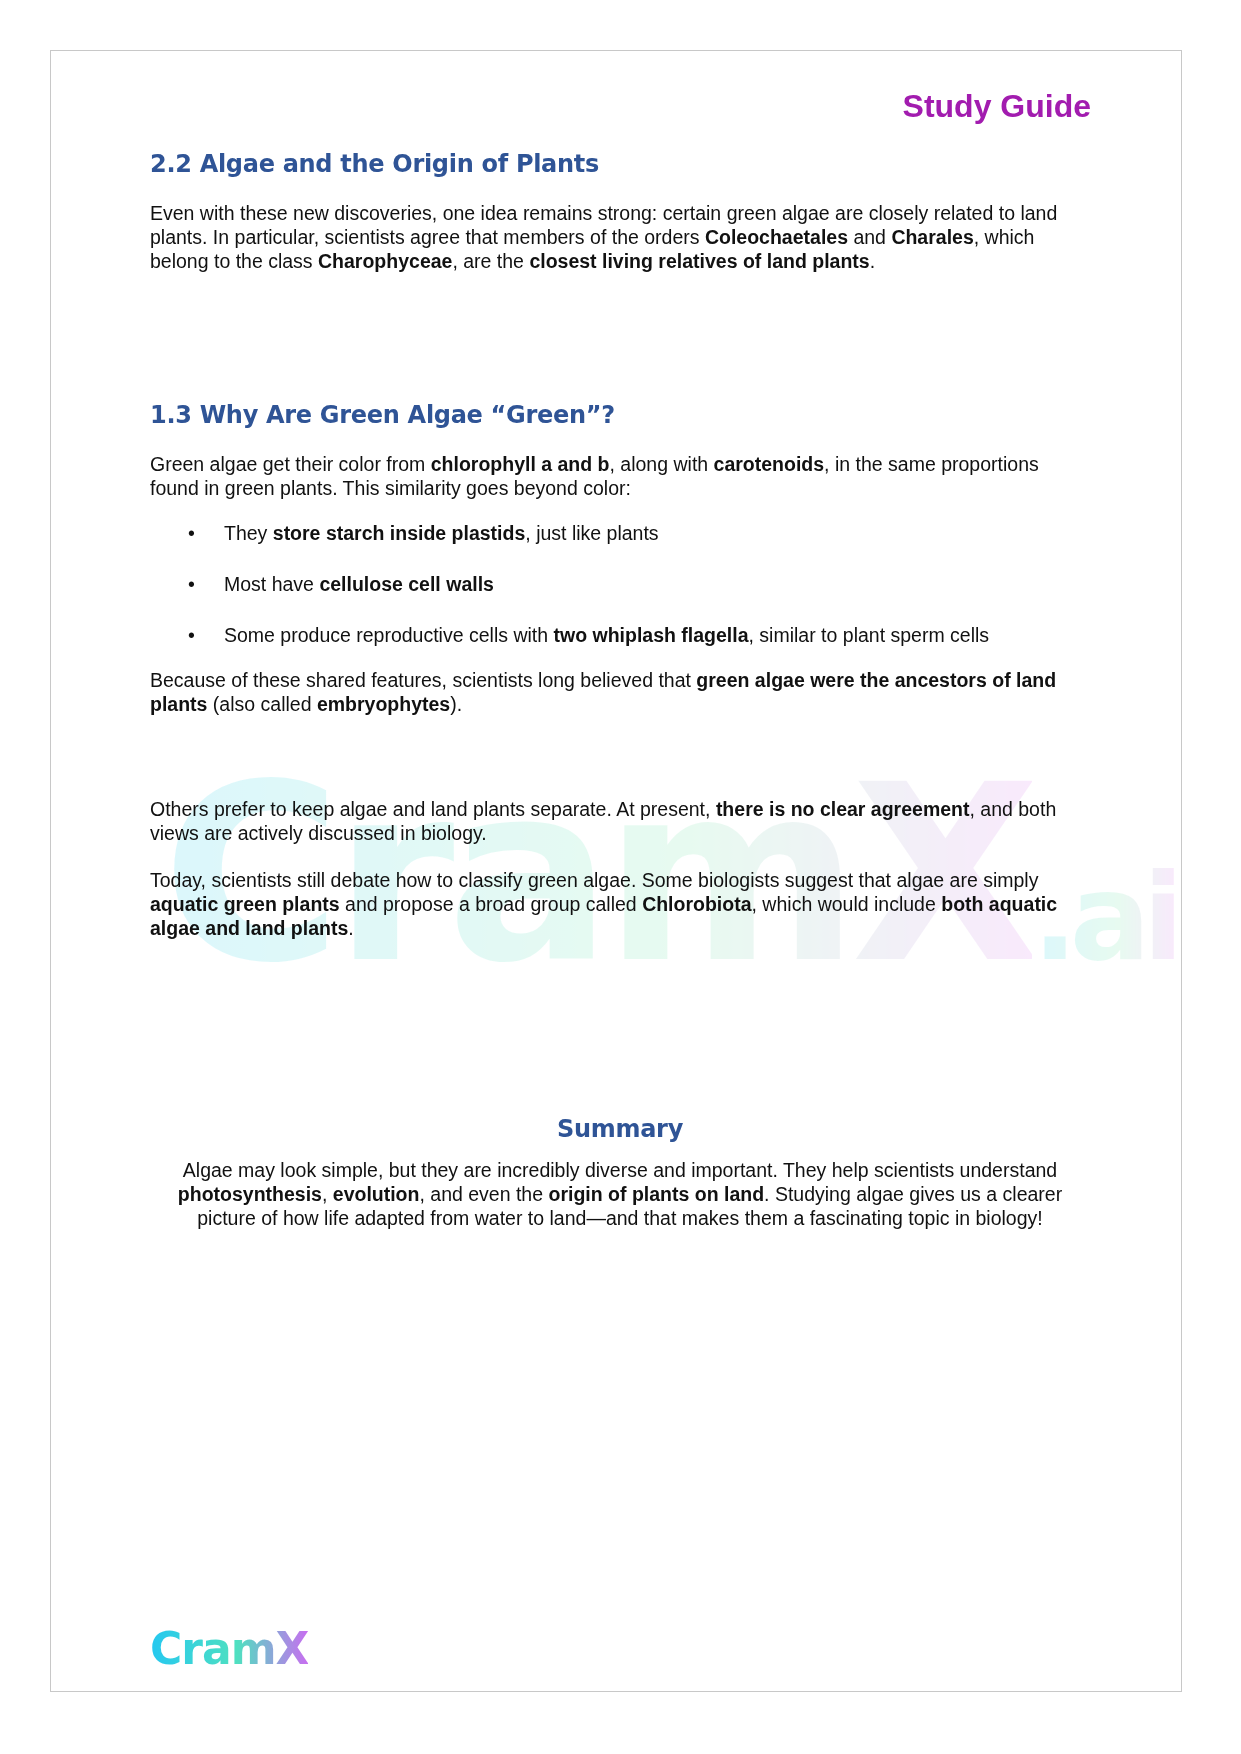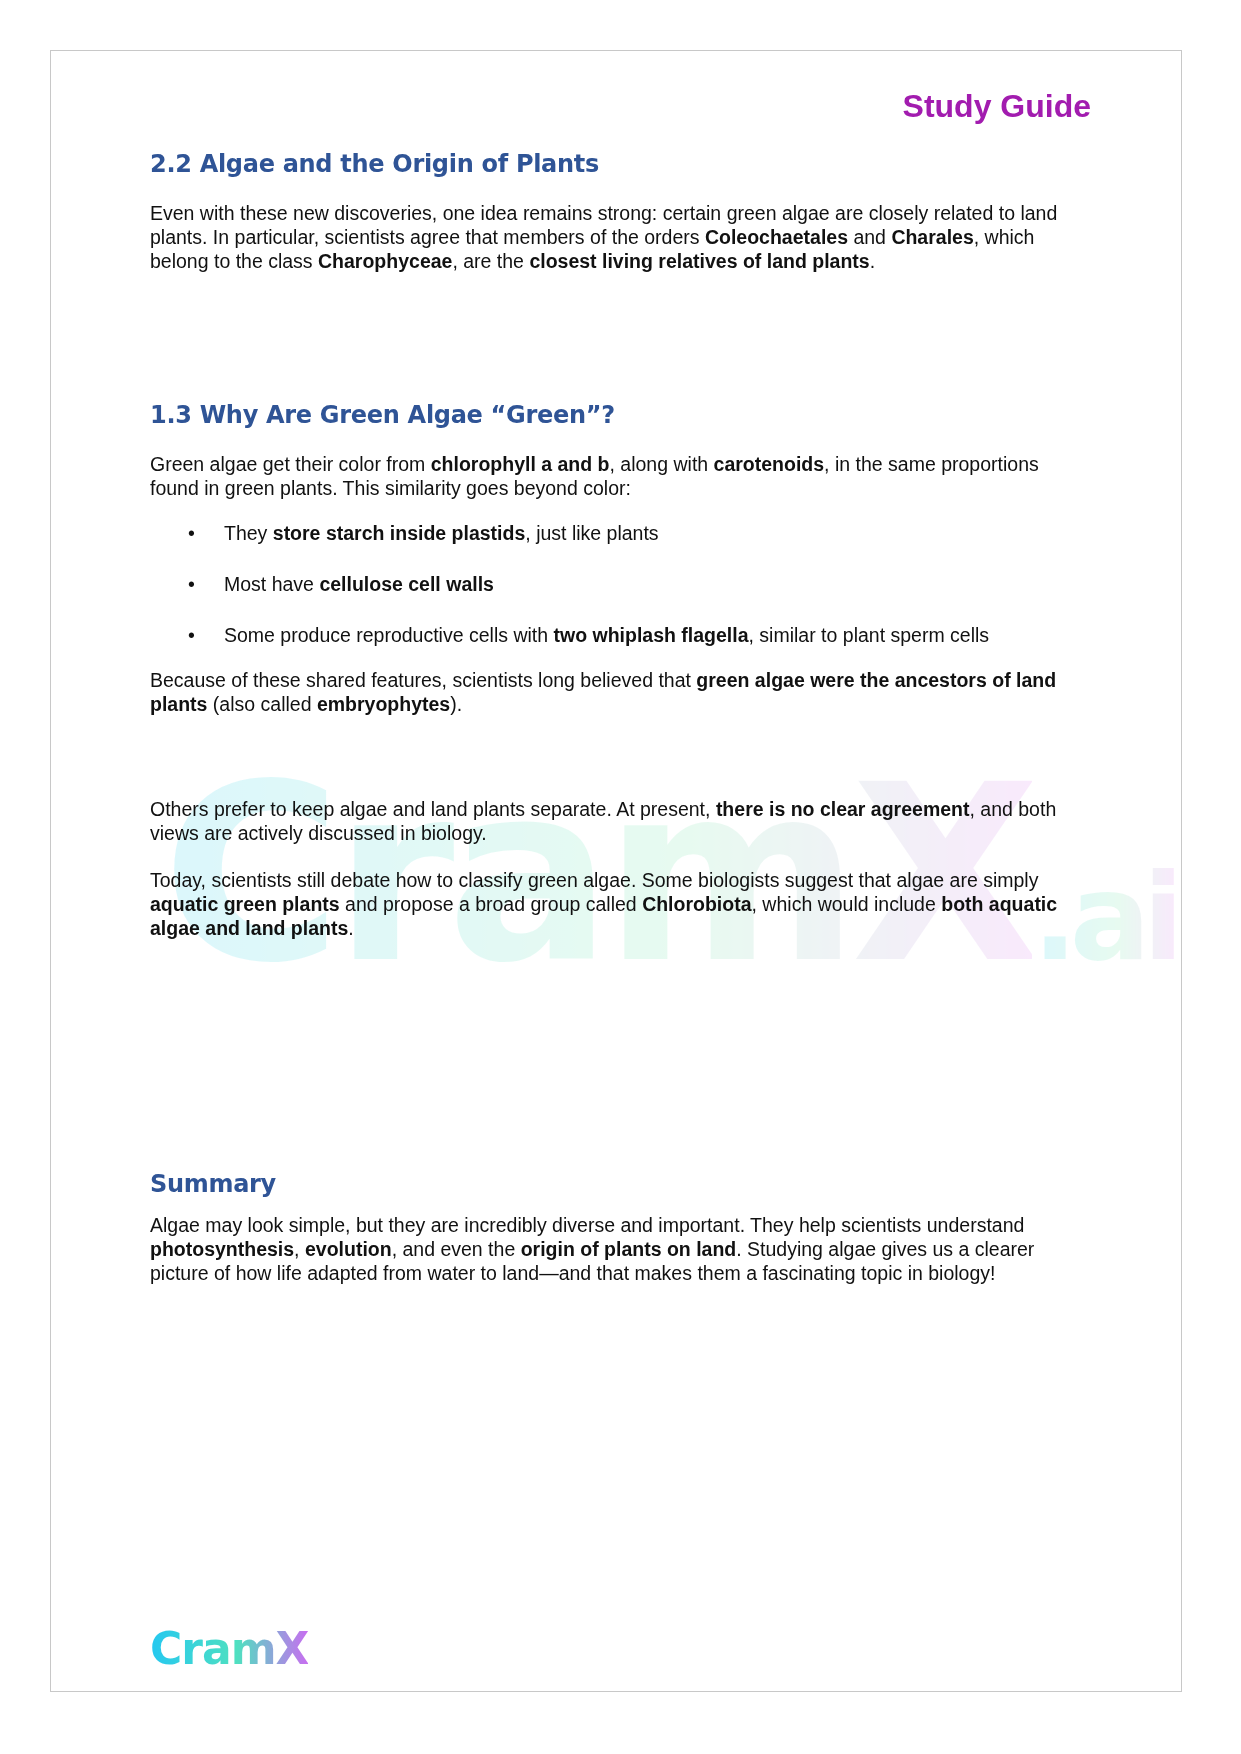--- a/index.html
+++ b/index.html
@@ -44,19 +44,19 @@
       <li style="margin-bottom:15px;"><span class="dot">•</span><span>Some produce reproductive cells with <b>two whiplash flagella</b>, similar to plant sperm cells</span></li>
     </ul>
     <p>Because of these shared features, scientists long believed that <b>green algae were the ancestors of land plants</b> (also called <b>embryophytes</b>).</p>
   </section>
 
   <section style="position:absolute; top:632px; left:0; width:940px;">
     <p style="margin-top:15px;">Others prefer to keep algae and land plants separate. At present, <b>there is no clear agreement</b>, and both views are actively discussed in biology.</p>
     <p style="margin-top:23px;">Today, scientists still debate how to classify green algae. Some biologists suggest that algae are simply <b>aquatic green plants</b> and propose a broad group called <b>Chlorobiota</b>, which would include <b>both aquatic algae and land plants</b>.</p>
   </section>
 
-  <section style="position:absolute; top:1020px; left:0; width:940px;">
+  <section style="position:absolute; top:965px; left:0; width:940px;text-align:center;">
     <h2>Summary</h2>
     <p style="margin-top:15px;">Algae may look simple, but they are incredibly diverse and important. They help scientists understand <b>photosynthesis</b>, <b>evolution</b>, and even the <b>origin of plants on land</b>. Studying algae gives us a clearer picture of how life adapted from water to land—and that makes them a fascinating topic in biology!</p>
   </section>
 </div>
 
 <div class="footer-logo">CramX</div>
 
 </body></html>

